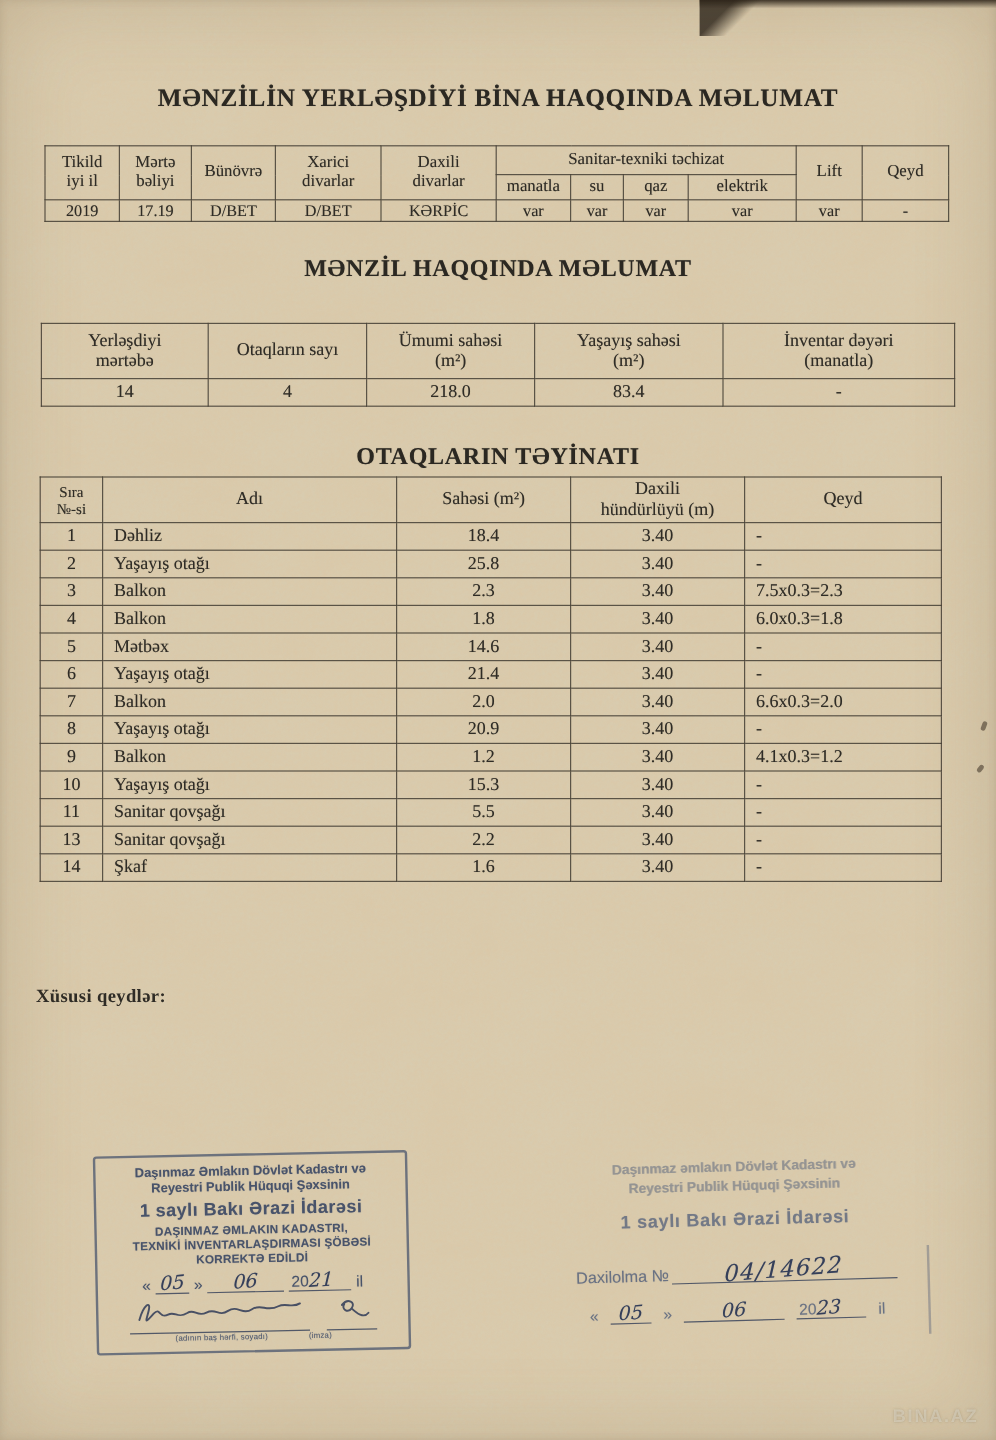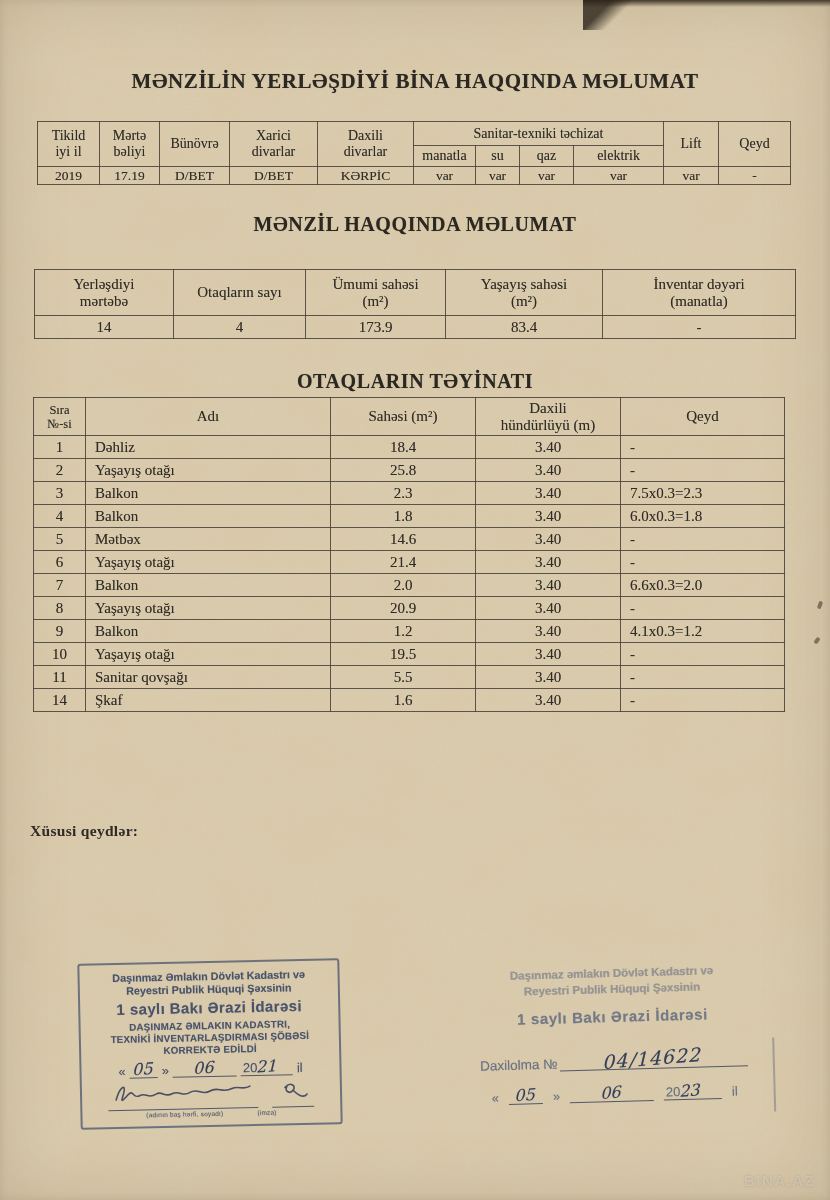--- a/index.html
+++ b/index.html
@@ -206,21 +206,21 @@
             <span>(m²)</span>
           </th>
         <th class="th2l">
             <span>İnventar dəyəri</span>
             <span>(manatla)</span>
           </th>
       </tr>
       <tr class="rv">
         <td>14</td>
         <td>4</td>
-        <td>173.9</td>
+        <td>218.0</td>
         <td>83.4</td>
         <td>-</td>
       </tr>
     </tbody>
   </table>
 
   <div class="layer doc-title" id="title3">OTAQLARIN TƏYİNATI</div>
 
   <table id="rooms-table">
     <colgroup>
@@ -303,28 +303,35 @@
       <tr class="rr">
           <td>9</td>
           <td class="l">Balkon</td>
           <td>1.2</td>
           <td>3.40</td>
           <td class="l">4.1x0.3=1.2</td>
         </tr>
       <tr class="rr">
           <td>10</td>
           <td class="l">Yaşayış otağı</td>
-          <td>19.5</td>
+          <td>15.3</td>
           <td>3.40</td>
           <td class="l">-</td>
         </tr>
       <tr class="rr">
           <td>11</td>
           <td class="l">Sanitar qovşağı</td>
           <td>5.5</td>
+          <td>3.40</td>
+          <td class="l">-</td>
+        </tr>
+      <tr class="rr">
+          <td>13</td>
+          <td class="l">Sanitar qovşağı</td>
+          <td>2.2</td>
           <td>3.40</td>
           <td class="l">-</td>
         </tr>
       <tr class="rr">
           <td>14</td>
           <td class="l">Şkaf</td>
           <td>1.6</td>
           <td>3.40</td>
           <td class="l">-</td>
         </tr>

